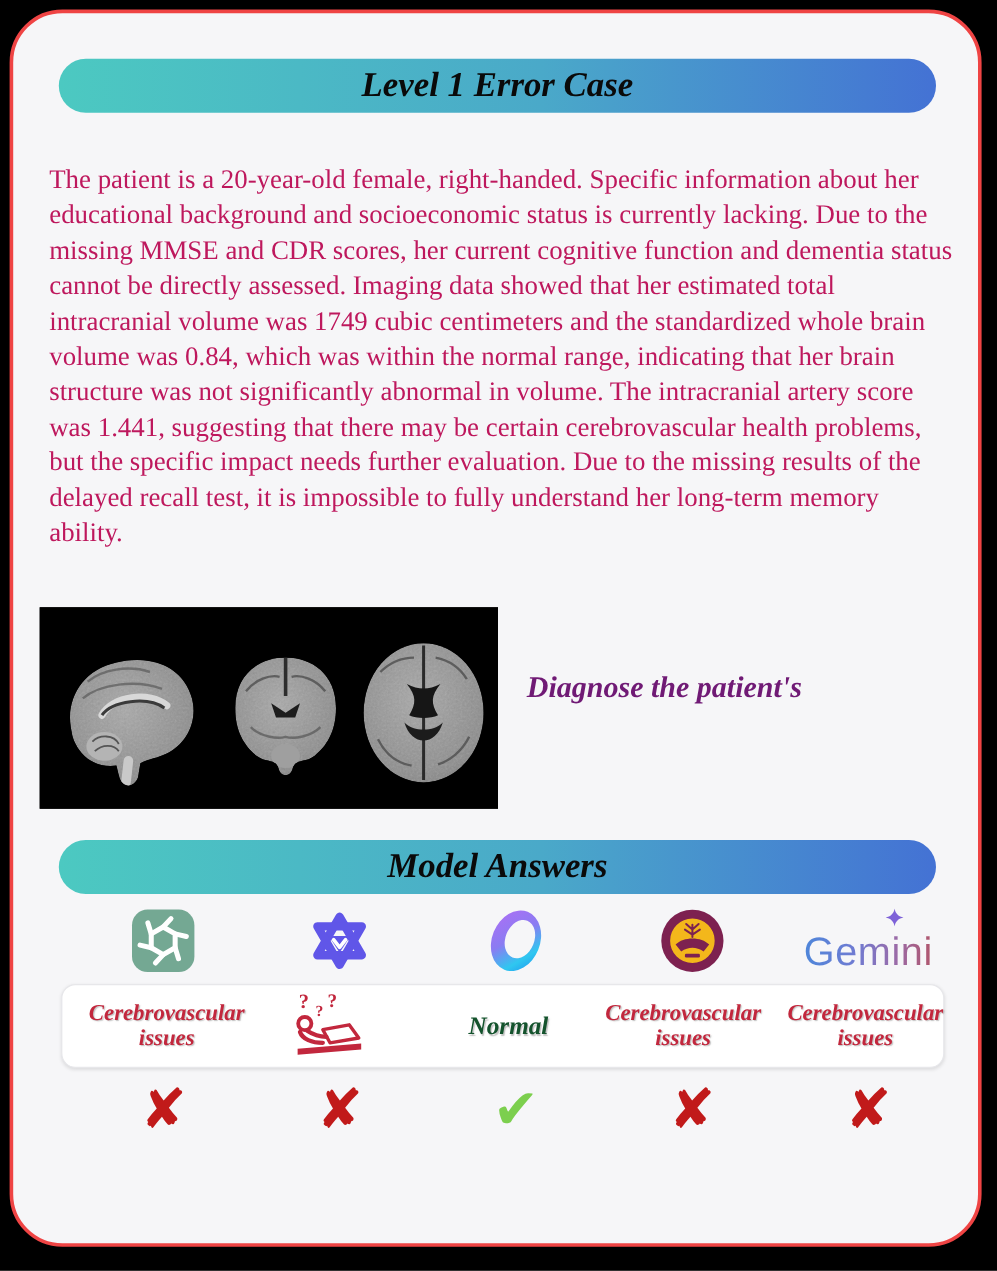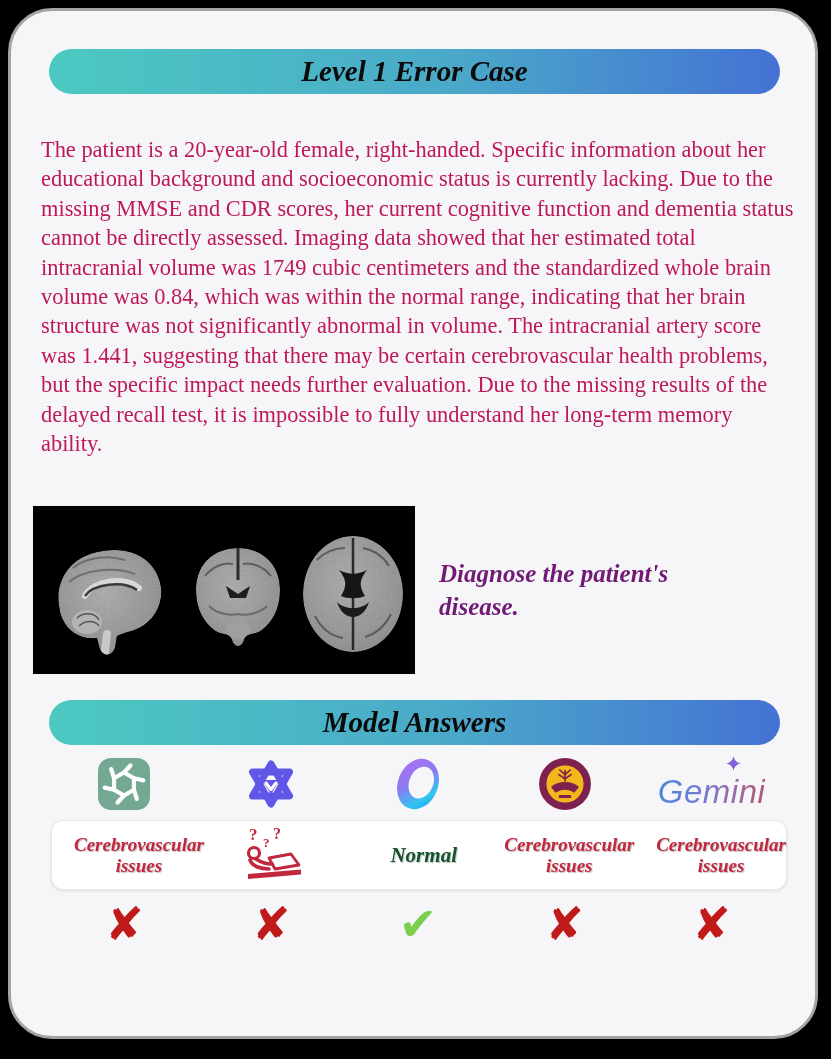--- a/index.html
+++ b/index.html
@@ -2,21 +2,21 @@
 <html><head>
 <meta charset="utf-8">
 <style>
   html,body{margin:0;padding:0;}
   body{
     width:831px;height:1059px;background:#000;position:relative;
     font-family:"Liberation Serif","DejaVu Serif",serif;overflow:hidden;
   }
   .card{
     position:absolute;left:8px;top:8px;width:810px;height:1031px;
-    background:#f6f6f8;border:3px solid #a3a3a3;border-radius:44px;
+    background:#f6f6f8;border:3px solid #ef4444;border-radius:44px;
     box-sizing:border-box;
   }
   .banner{
     position:absolute;left:38px;width:731px;height:45px;border-radius:23px;
     background:linear-gradient(90deg,#4cc9c1 0%,#4aa9c9 55%,#4472d4 100%);
     display:flex;align-items:center;justify-content:center;
   }
   .banner .banner-title{
     font-style:italic;font-weight:bold;font-size:29px;color:#0a0a0a;
   }
@@ -25,22 +25,22 @@
     font-size:22.4px;line-height:29.4px;color:#be185d;
   }
   .mri-panel{
     position:absolute;left:22px;top:495px;width:382px;height:168px;background:#000;
   }
   .question{
     position:absolute;left:428px;top:546px;width:350px;
     font-style:italic;font-weight:bold;font-size:25px;line-height:33px;color:#701a75;
   }
   .row5{
-    position:absolute;left:40px;width:734px;display:grid;
-    grid-template-columns:repeat(5,1fr);align-items:center;justify-items:center;font-style:italic;
+    position:absolute;left:52px;width:734px;display:grid;
+    grid-template-columns:repeat(5,1fr);align-items:center;justify-items:center;
   }
   .icons-row{top:742px;height:64px;}
   .answers-strip{
     position:absolute;left:40px;top:809px;width:734px;height:68px;
     background:#ffffff;border-radius:12px;border:1px solid #e7e7ea;
     box-shadow:0 1px 3px rgba(0,0,0,0.10);
     display:grid;grid-template-columns:repeat(5,1fr);align-items:center;justify-items:center;
   }
   .answer{
     font-style:italic;font-weight:bold;font-size:19px;line-height:21px;text-align:center;
@@ -133,21 +133,20 @@
         <path d="M 320,32 L 320,144" stroke="#2a2a2a" stroke-width="2.5"></path>
         <path d="M 306,64 C 314,74 314,80 308,90 C 314,93 326,93 332,90 C 326,80 326,74 334,64 C 324,69 316,69 306,64 Z" fill="#161616"></path>
         <path d="M 304,96 C 312,104 328,104 336,96 C 330,116 310,116 304,96 Z" fill="#1c1c1c"></path>
         <path d="M 284,54 C 292,46 302,42 312,42 M 356,60 C 350,50 340,44 330,42 M 282,110 C 288,122 298,130 310,132 M 358,108 C 352,120 342,128 332,131" stroke="#4d4d4d" stroke-width="2" fill="none" opacity="0.8"></path>
       </g>
     </svg>
   </div>
 
   <div class="question" data-name="diagnosis-question">
     <div data-name="diagnosis-question-line1">Diagnose the patient's</div>
-    <div data-name="diagnosis-question-line2">disease.</div>
   </div>
 
   <div class="banner" style="top:689px;" data-name="model-answers-banner">
     <span class="banner-title" data-name="banner-title">Model Answers</span>
   </div>
 
   <div class="row5 icons-row" data-name="model-logos-row">
     <div data-name="model-logo-chatgpt">
       <svg width="54" height="54" viewBox="0 0 54 54" data-name="chatgpt-icon">
         <rect x="1" y="1" width="52" height="52" rx="13" fill="#74a893"></rect>

